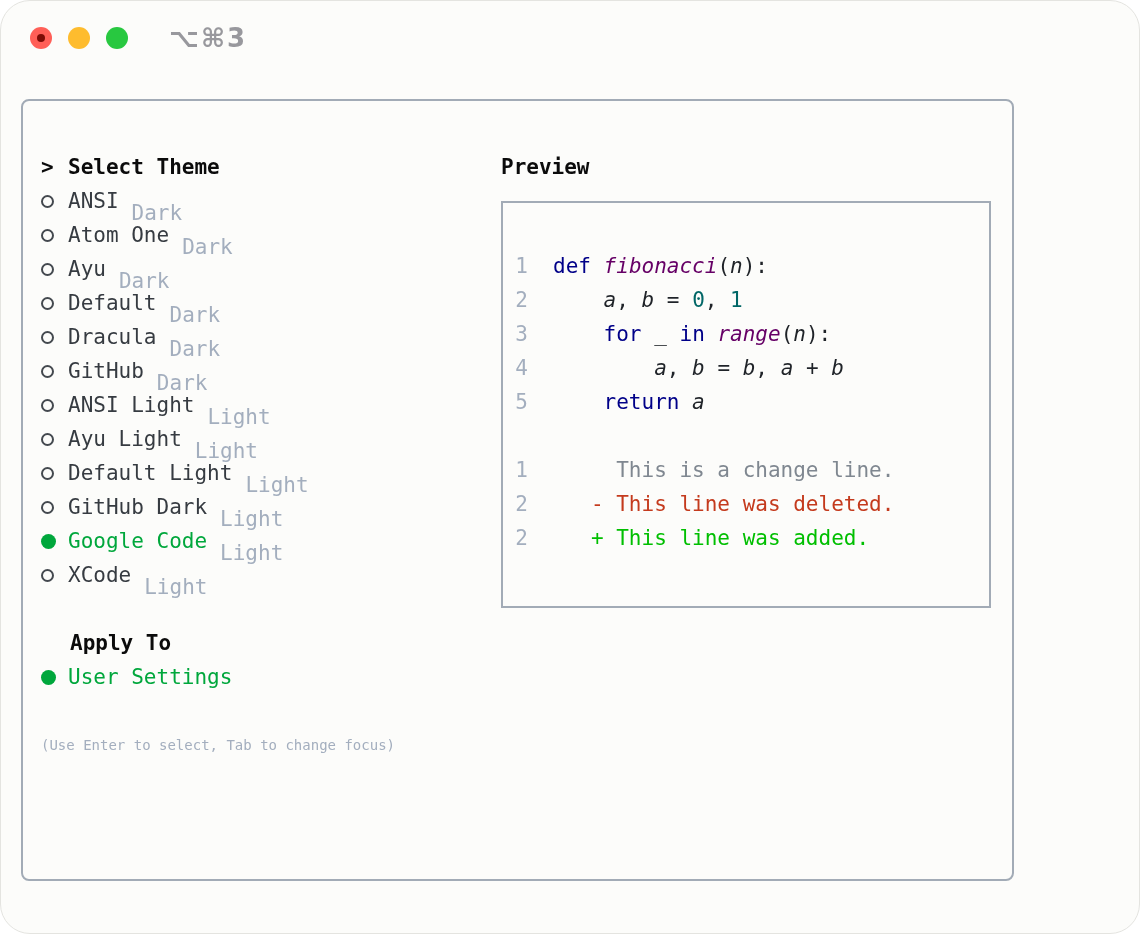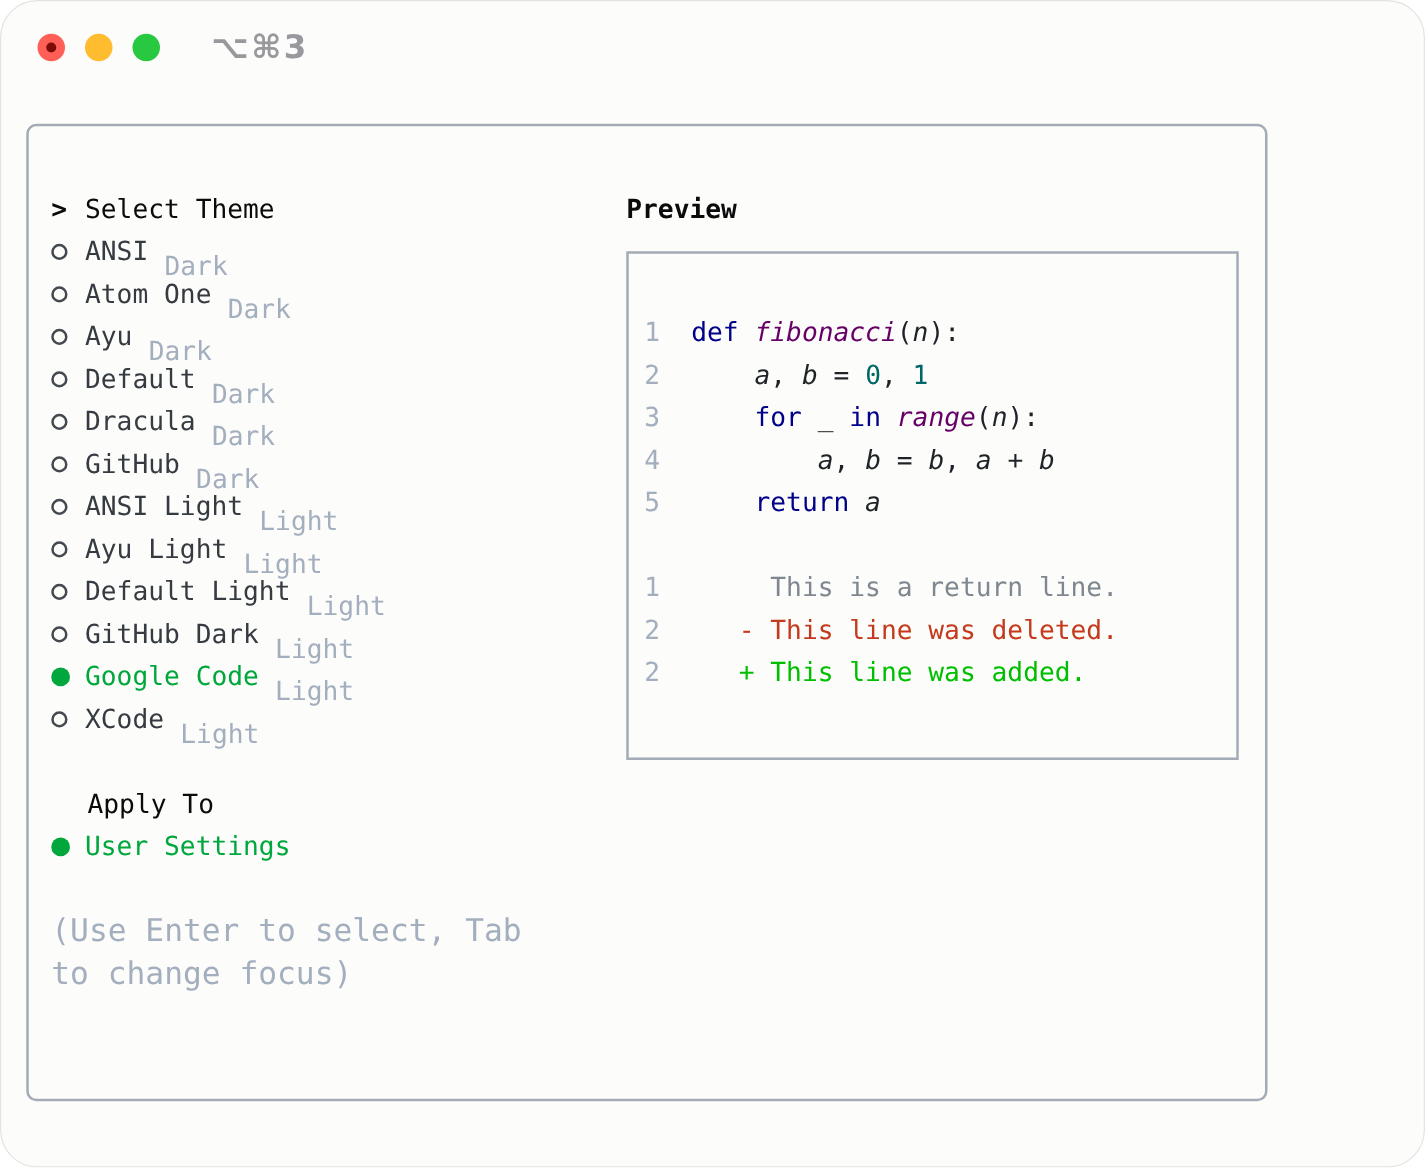--- a/index.html
+++ b/index.html
@@ -47,30 +47,30 @@
     position:absolute;left:20px;top:98px;width:993px;height:782px;
     border:2px solid var(--border-gray);
     border-radius:8px;
     background:#fcfcfa;
   }
 
   .left-col{position:absolute;left:18px;top:49px;width:460px;}
   .row{display:flex;align-items:center;height:34px;font-size:21px;color:var(--item-text);white-space:pre;}
   .bullet-col{flex:0 0 27px;display:flex;align-items:center;}
   .prompt{font-weight:bold;color:#0b0b0b;font-size:21px;}
-  .hdr{font-weight:normal;color:#0b0b0b;}
+  .hdr{font-weight:bold;color:#0b0b0b;}
   .radio{width:13px;height:13px;border-radius:50%;border:2px solid #44494f;}
   .radio.sel{border:none;width:15px;height:15px;background:var(--accent-green);}
   .theme-name{color:var(--item-text);}
   .theme-name.sel{color:var(--accent-green);}
   .tag{color:var(--muted);margin-left:13px;margin-top:24px;}
   .gap{height:34px;}
   .apply-hdr{margin-left:29px;}
   .help{
-    margin-top:0;width:420px;font-size:25px;line-height:34px;color:var(--muted);
+    margin-top:0;width:420px;font-size:14px;line-height:34px;color:var(--muted);
   }
 
   .right-col{position:absolute;left:478px;top:49px;right:21px;}
   .preview-hdr{height:34px;display:flex;align-items:center;font-size:21px;font-weight:bold;color:#0b0b0b;}
   .preview-box{
     margin-top:17px;height:407px;
     border:2px solid var(--border-gray);
     background:#fcfcfa;
     padding:46px 8px 0 12px;
     overflow:hidden;
@@ -139,20 +139,20 @@
 
     <div class="right-col">
       <div class="preview-hdr">Preview</div>
       <div class="preview-box" id="preview-box">
           <div class="pline"><span class="ln">1</span><span class="kw">def</span><span class="pl"> </span><span class="fn">fibonacci</span><span class="pl">(</span><span class="id">n</span><span class="pl">):</span></div>
           <div class="pline"><span class="ln">2</span><span class="pl">    </span><span class="id">a</span><span class="pl">, </span><span class="id">b</span><span class="pl"> = </span><span class="lit">0</span><span class="pl">, </span><span class="lit">1</span></div>
           <div class="pline"><span class="ln">3</span><span class="pl">    </span><span class="kw">for</span><span class="pl"> </span><span class="id">_</span><span class="pl"> </span><span class="kw">in</span><span class="pl"> </span><span class="fn">range</span><span class="pl">(</span><span class="id">n</span><span class="pl">):</span></div>
           <div class="pline"><span class="ln">4</span><span class="pl">        </span><span class="id">a</span><span class="pl">, </span><span class="id">b</span><span class="pl"> = </span><span class="id">b</span><span class="pl">, </span><span class="id">a</span><span class="pl"> + </span><span class="id">b</span></div>
           <div class="pline"><span class="ln">5</span><span class="pl">    </span><span class="kw">return</span><span class="pl"> </span><span class="id">a</span></div>
           <div class="pline"><span class="ln"></span></div>
-          <div class="pline"><span class="ln">1</span><span class="ctx">     This is a return line.</span></div>
+          <div class="pline"><span class="ln">1</span><span class="ctx">     This is a change line.</span></div>
           <div class="pline"><span class="ln">2</span><span class="del">   - This line was deleted.</span></div>
           <div class="pline"><span class="ln">2</span><span class="add">   + This line was added.</span></div>
         </div>
     </div>
 
   </div>
 </div>
 
 </body></html>

